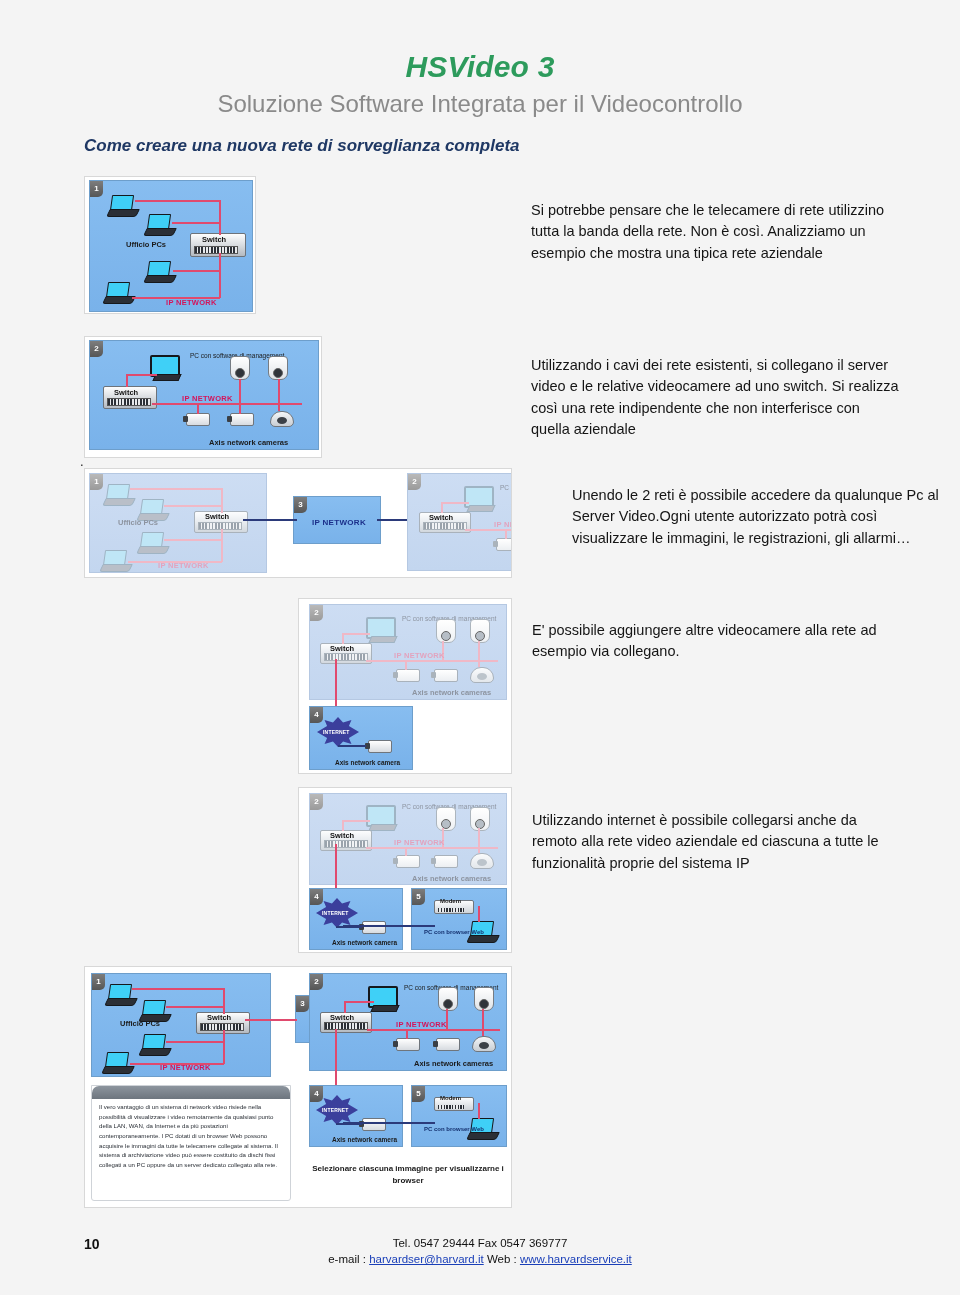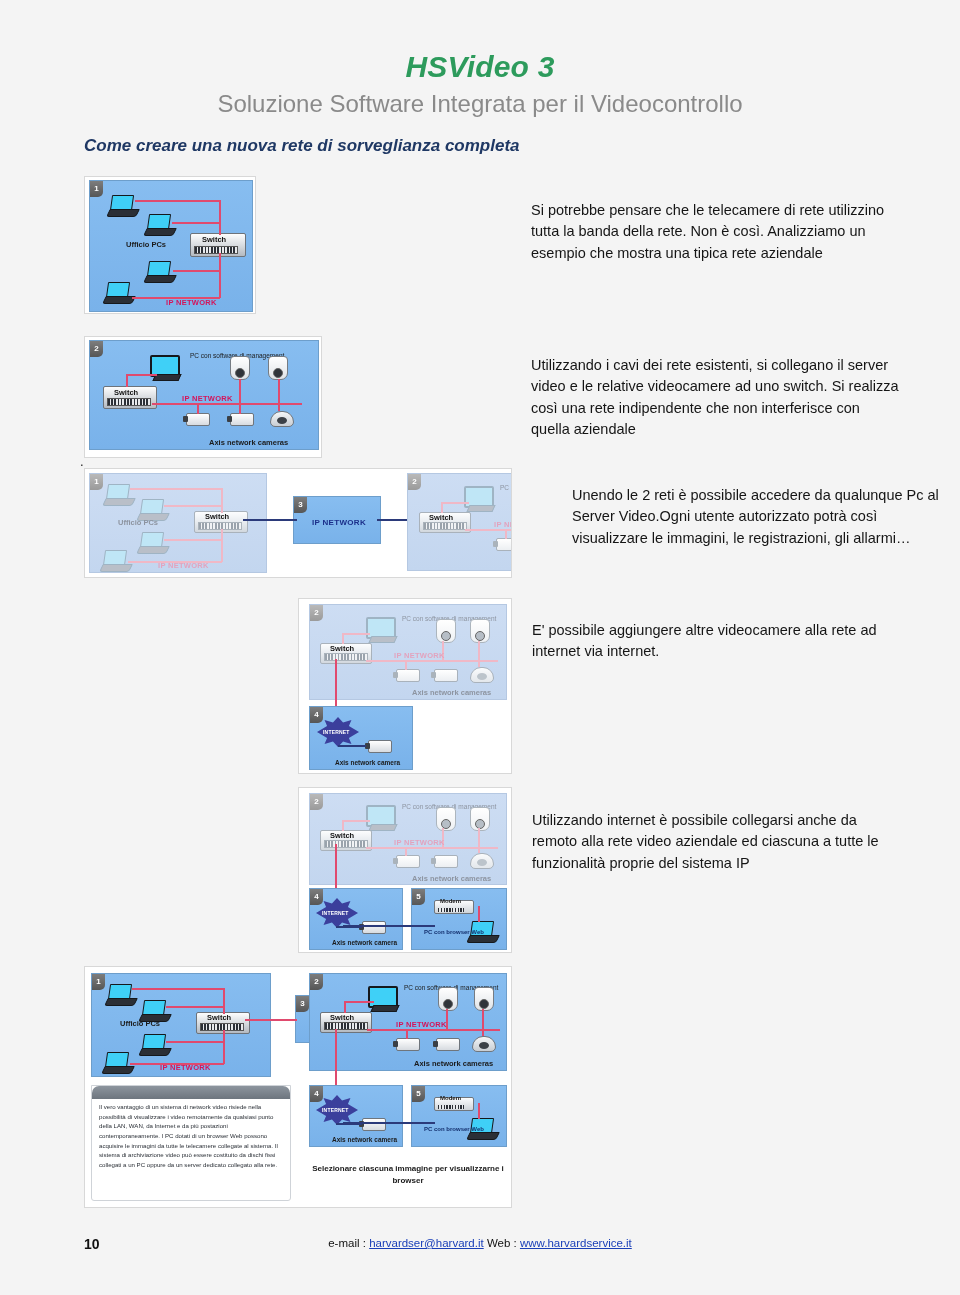--- a/index.html
+++ b/index.html
@@ -326,21 +326,21 @@
 </head>
 <body>
 
 <div class="page-title">HSVideo 3</div>
 <div class="page-subtitle">Soluzione Software Integrata per il Videocontrollo</div>
 <div class="section-heading">Come creare una nuova rete di sorveglianza completa</div>
 
 <div class="body-text" id="text-1">Si potrebbe pensare che le telecamere di rete utilizzino tutta la banda della rete. Non è così. Analizziamo un esempio che mostra una tipica rete aziendale</div>
 <div class="body-text" id="text-2">Utilizzando i cavi dei rete esistenti, si collegano  il server video e le relative videocamere ad uno switch. Si realizza così una rete indipendente che non interferisce con quella aziendale</div>
 <div class="body-text" id="text-3">Unendo le 2 reti è possibile accedere da qualunque Pc al Server Video.Ogni utente autorizzato potrà così visualizzare le immagini, le registrazioni, gli allarmi…</div>
-<div class="body-text" id="text-4">E' possibile aggiungere altre videocamere alla rete ad internet via internet.</div>
+<div class="body-text" id="text-4">E' possibile aggiungere altre videocamere alla rete ad esempio via collegano.</div>
 <div class="body-text" id="text-5">Utilizzando internet è possibile collegarsi  anche da remoto alla rete video aziendale ed ciascuna a tutte le funzionalità proprie del sistema IP</div>
 <div class="stray-dot">.</div>
 
 <div class="figure" id="fig-1">
   <div class="panel" style="left:4px;top:3px;width:164px;height:132px;">
     <div class="panel-num">1</div>
 
     <div class="dev laptop" style="left:18px;top:14px;">
         <div class="screen"></div>
         <div class="base"></div>
@@ -664,16 +664,17 @@
   <div class="infobox" style="left:6px;top:118px;width:200px;height:116px;">
     <div class="infobox-cap"></div>
     <div class="infobox-text">Il vero vantaggio di un sistema di network video risiede nella possibilità di visualizzare i video remotamente da qualsiasi punto della LAN, WAN, da Internet e da più postazioni contemporaneamente. I PC dotati di un browser Web possono acquisire le immagini da tutte le telecamere collegate al sistema. Il sistema di archiviazione video può essere costituito da dischi fissi collegati a un PC oppure da un server dedicato collegato alla rete.</div>
   </div>
 
   <div class="fig-caption" style="left:222px;top:196px;width:202px;">Selezionare ciascuna immagine per visualizzarne i browser</div>
 </div>
 
 <div class="page-number">10</div>
 <div class="footer">
+  <div>Tel. 0547 29444    Fax 0547 369777</div>
   <div>
     <span>e-mail : </span><span class="link">harvardser@harvard.it</span><span>   Web : </span><span class="link">www.harvardservice.it</span>
   </div>
 </div>
 
 </body></html>

